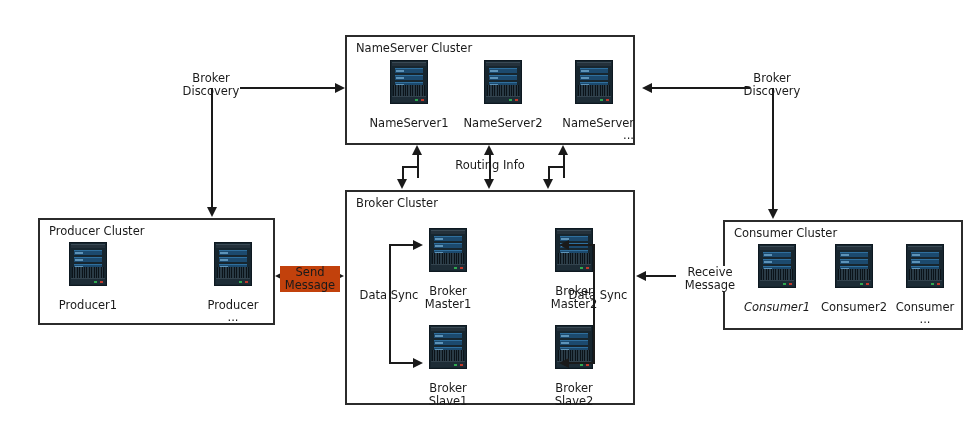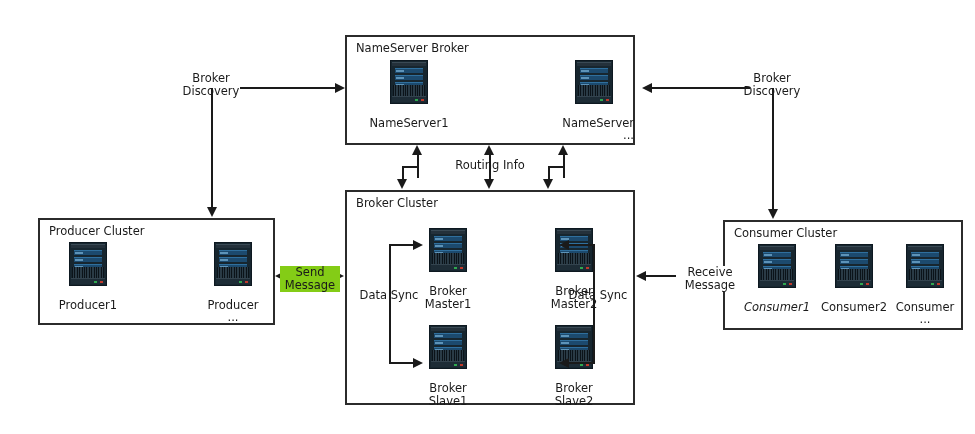--- a/index.html
+++ b/index.html
@@ -150,38 +150,53 @@
     text-align: center;
     white-space: nowrap;
   }
 </style>
 </head>
 <body>
 
 <div id="canvas">
 
   <div class="cluster-box" style="left:345px; top:35px; width:290px; height:110px;">
-    <div class="cluster-title">NameServer Broker</div>
+    <div class="cluster-title">NameServer Cluster</div>
 
     <div class="node" style="left:22px; top:23px; width:80px;">
       <div class="server">
         <div class="cap"></div>
         <div class="bays">
             <div class="bay"></div>
             <div class="bay"></div>
             <div class="bay"></div>
           </div>
         <div class="vents"></div>
           <div class="base"></div>
         <div class="led green"></div>
           <div class="led red"></div>
       </div>
       <div class="node-label">NameServer1</div>
     </div>
 
+    <div class="node" style="left:116px; top:23px; width:80px;">
+      <div class="server">
+        <div class="cap"></div>
+        <div class="bays">
+            <div class="bay"></div>
+            <div class="bay"></div>
+            <div class="bay"></div>
+          </div>
+        <div class="vents"></div>
+          <div class="base"></div>
+        <div class="led green"></div>
+          <div class="led red"></div>
+      </div>
+      <div class="node-label">NameServer2</div>
+    </div>
 
     <div class="node" style="left:207px; top:23px; width:80px;text-align:right;">
       <div class="server">
         <div class="cap"></div>
         <div class="bays">
             <div class="bay"></div>
             <div class="bay"></div>
             <div class="bay"></div>
           </div>
         <div class="vents"></div>
@@ -417,21 +432,21 @@
   <div class="arrow up" style="left:558px; top:145px;"></div>
   <div class="hline" style="left:548px; top:166px; width:17px;"></div>
   <div class="vline" style="left:548px; top:166px; height:14px;"></div>
   <div class="arrow down" style="left:543px; top:179px;"></div>
 
   <div class="edge-label" style="left:440px; top:159px; width:100px;">Routing Info</div>
 
   <div class="hline" style="left:285px; top:275px; width:50px;"></div>
   <div class="arrow left" style="left:275px; top:271px;"></div>
   <div class="arrow right" style="left:334px; top:271px;"></div>
-  <div class="edge-label" style="left:280px; top:266px; width:60px; background:#84cc16;">
+  <div class="edge-label" style="left:280px; top:266px; width:60px; background:#c2410c;">
     <span>Send</span><br>
     <span>Message</span>
   </div>
 
   <div class="hline" style="left:645px; top:275px; width:68px;"></div>
   <div class="arrow left" style="left:636px; top:271px;"></div>
   <div class="arrow right" style="left:712px; top:271px;"></div>
   <div class="edge-label" style="left:676px; top:266px; width:68px; background:#ffffff;">
     <span>Receive</span><br>
     <span>Message</span>

